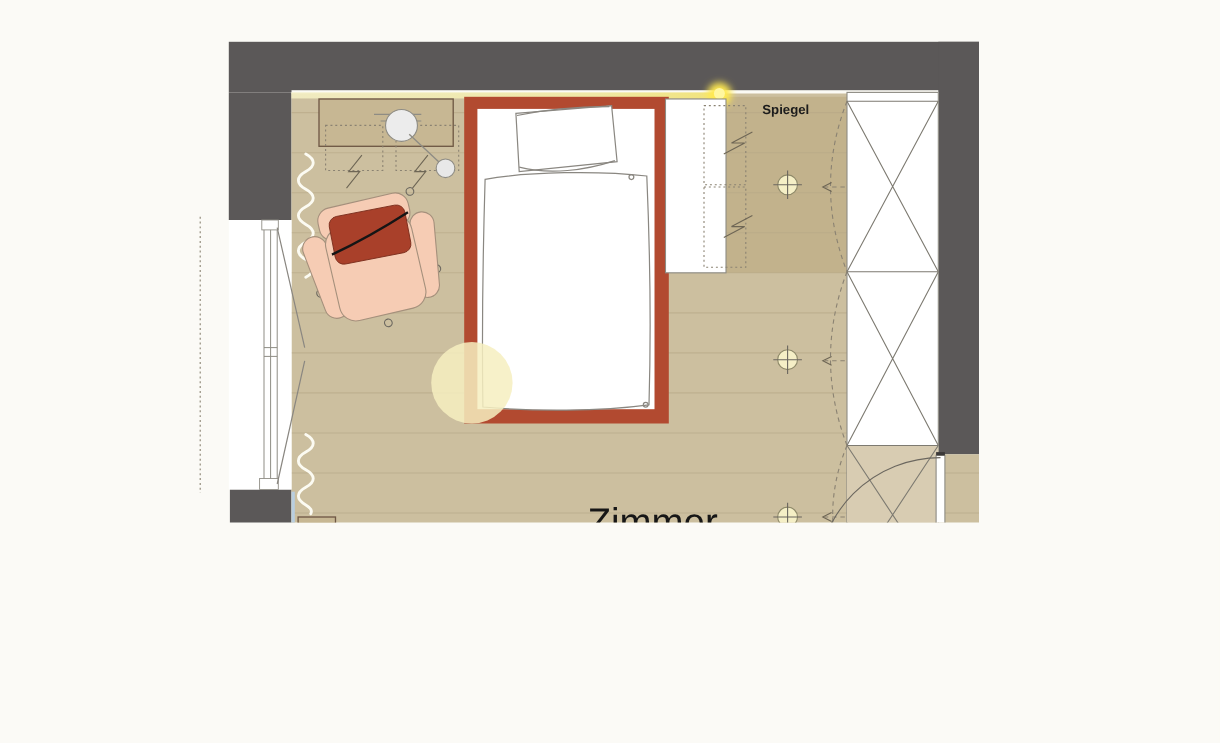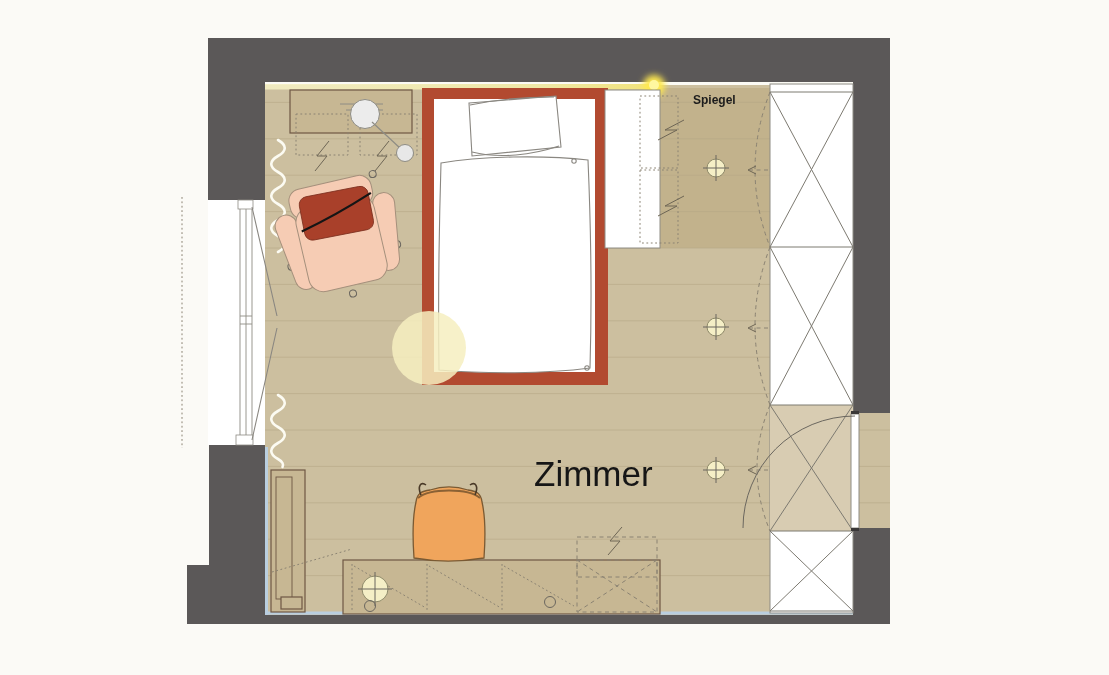--- a/index.html
+++ b/index.html
@@ -1,16 +1,16 @@
 <!DOCTYPE html>
 <html style="--c-background: #fbfaf6; --c-wall: #5b5858; --c-floor: #ccbf9f; --c-floor_line: #b5a685; --c-mirror_zone: #c2b28c; --c-furniture_tan: #c7b793; --c-furniture_border: #6e5744; --c-wardrobe_tint: #d8ccb2; --c-bed_frame_red: #b24a30; --c-armchair_pink: #f6ccb4; --c-cushion_red: #a9402a; --c-chair_orange: #f0a55c; --c-light_cream: #f5efc6; --c-led_strip: #efe8ac; --c-led_glow: #ffe94f; --c-wardrobe_line: #7d7a71; --c-wall_liner_blue: #b9cedf; --c-sketch_line: #8a8781;"><head>
 <meta charset="utf-8">
 <style>
   html,body{margin:0;padding:0;background:#fbfaf6;}
-  .stage{position:relative;width:1109px;height:624px;overflow:hidden;
+  .stage{position:relative;width:1109px;height:475px;overflow:hidden;
          font-family:"Liberation Sans",sans-serif;}
   svg{display:block}
   .bg{fill:var(--c-background,#fbfaf6)}
   .wall{fill:var(--c-wall,#5b5858)}
   .floor{fill:var(--c-floor,#ccbf9f)}
   .plank{stroke:var(--c-floor_line,#b5a685);stroke-width:1;opacity:.6;fill:none}
   .mirrorzone{fill:var(--c-mirror_zone,#c2b28c)}
   .tan{fill:var(--c-furniture_tan,#c7b793);stroke:var(--c-furniture_border,#6e5744);stroke-width:1.2}
   .whitefurn{fill:#ffffff;stroke:#8e8c84;stroke-width:1}
   .wline{stroke:var(--c-wardrobe_line,#7d7a71);stroke-width:1;fill:none}

